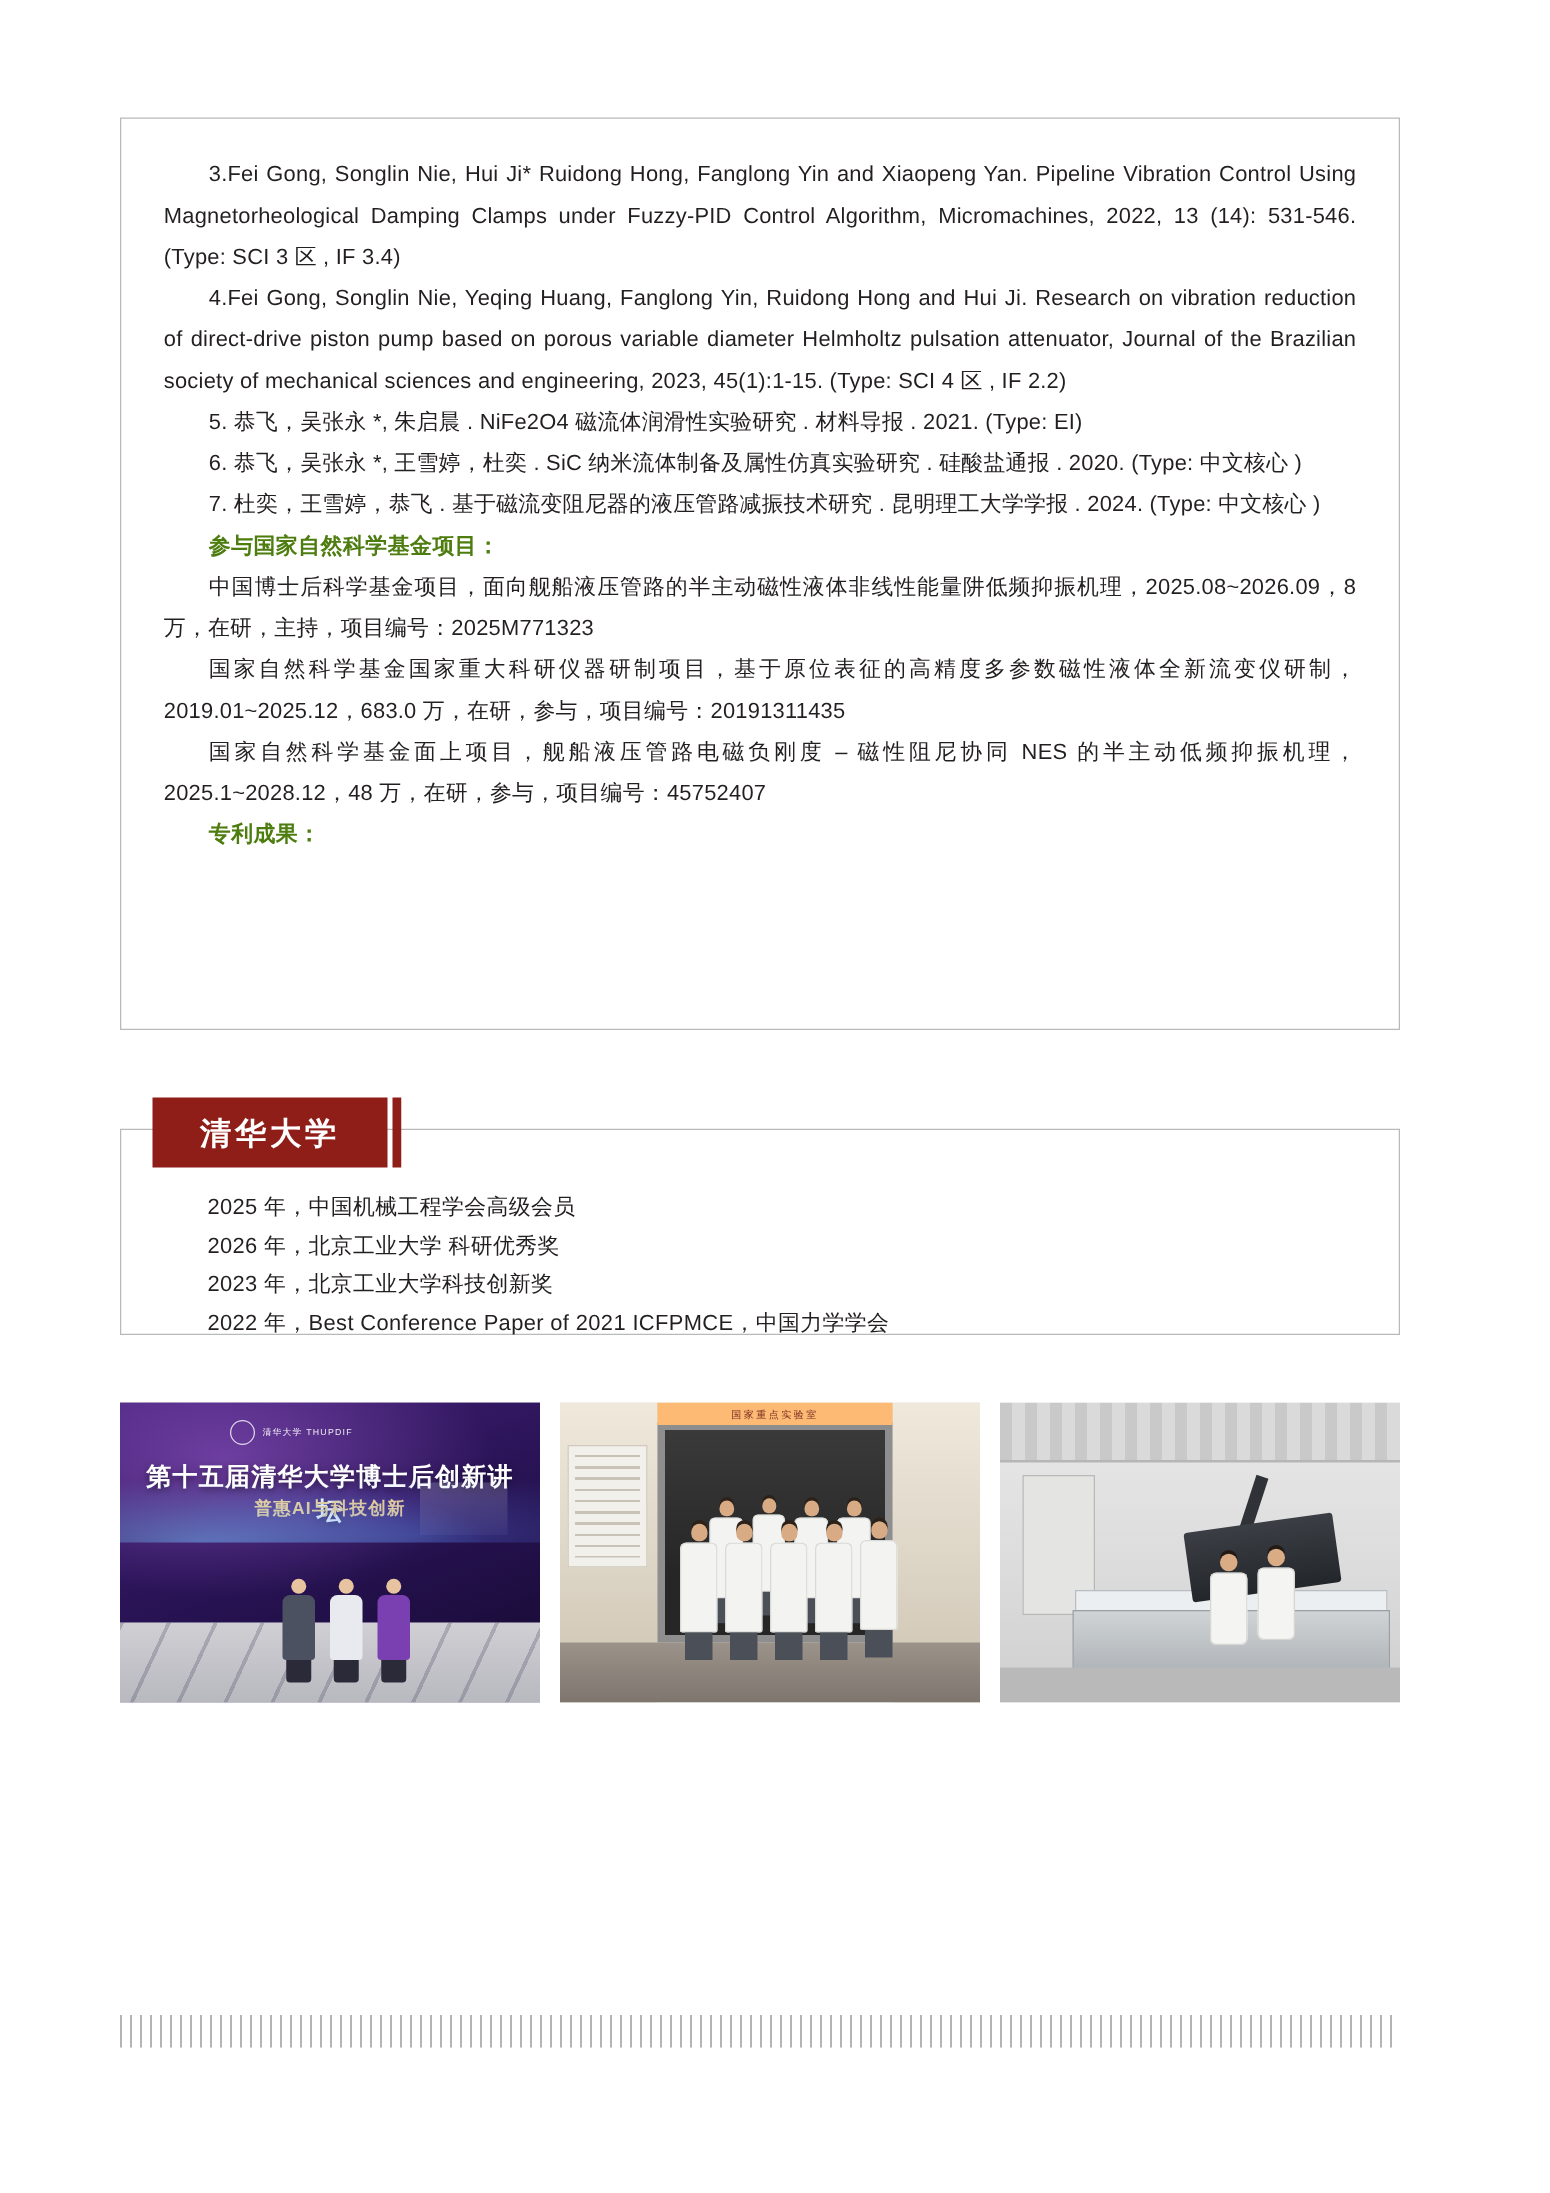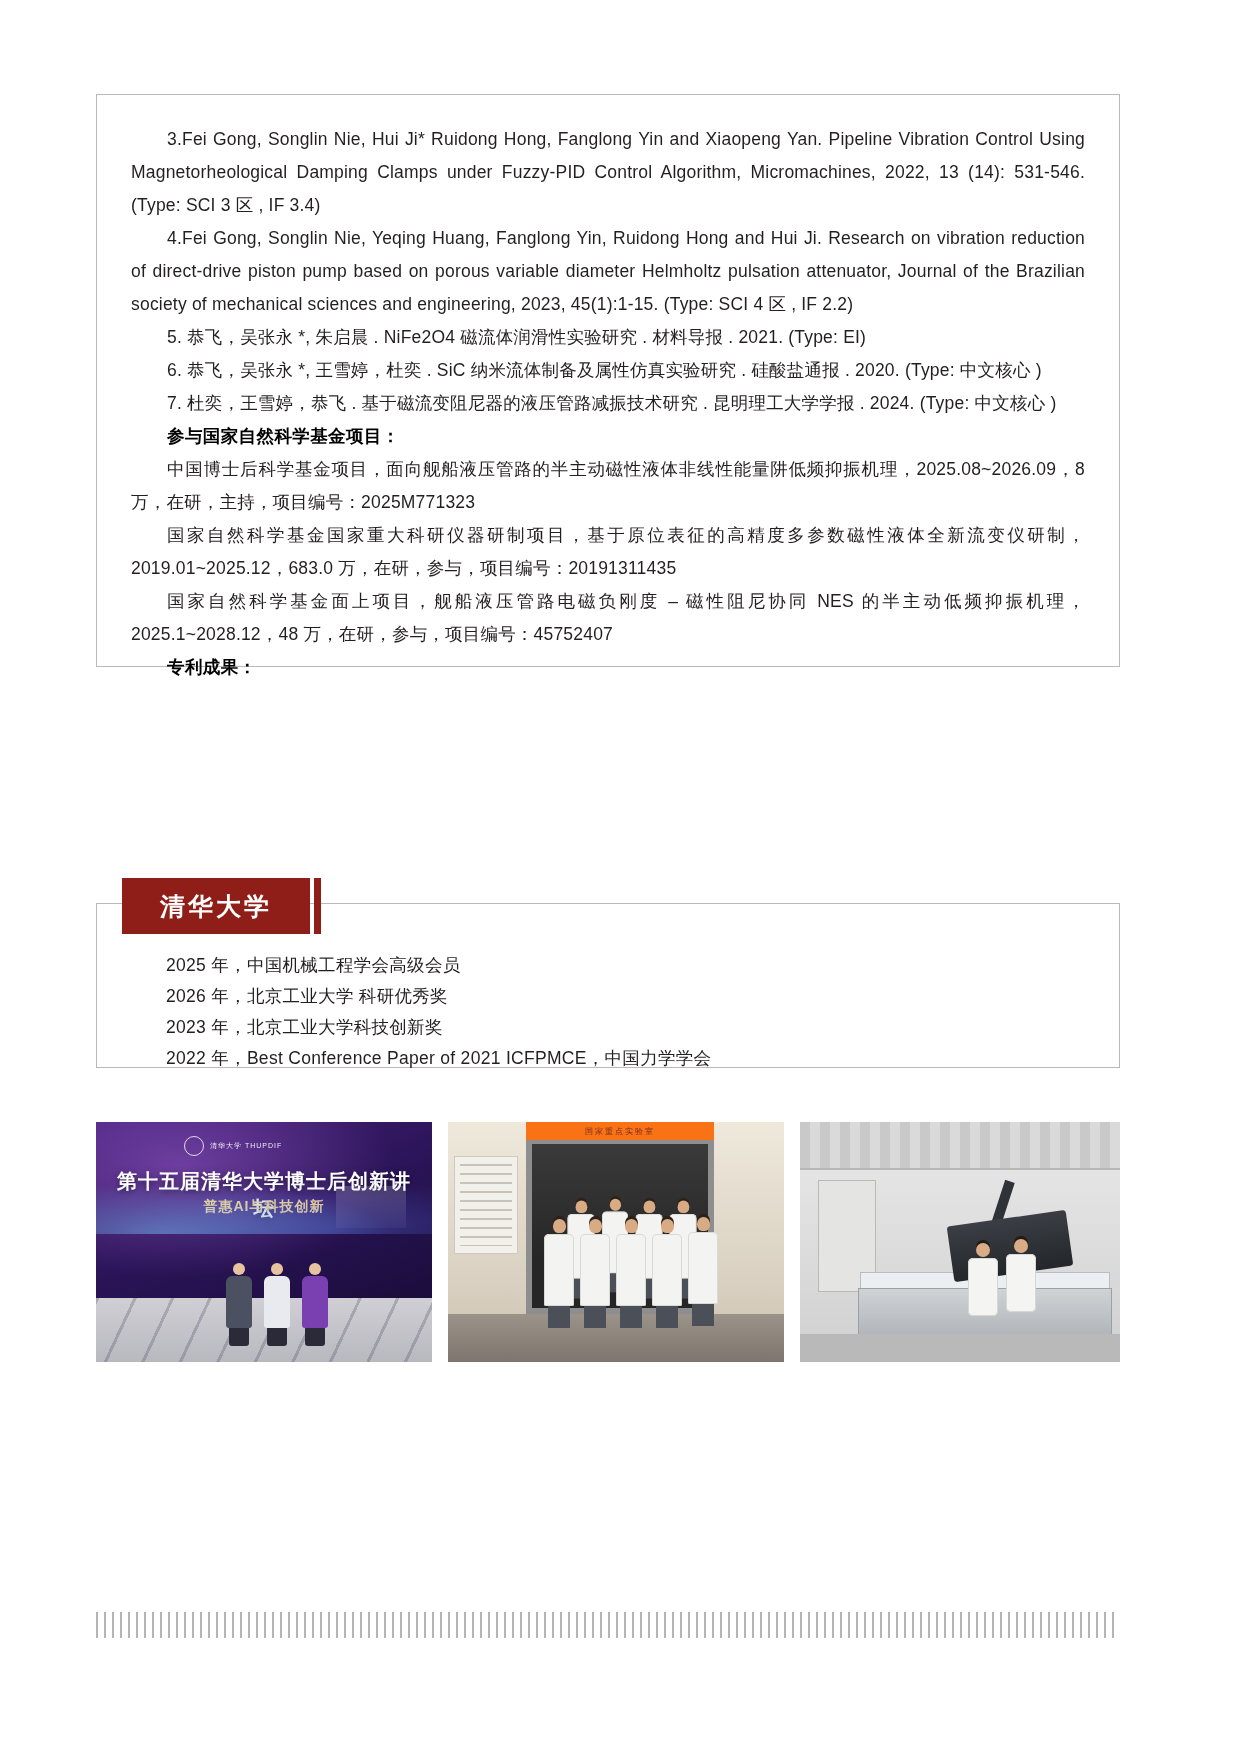--- a/index.html
+++ b/index.html
@@ -21,40 +21,40 @@
     width: 1240px;
     height: 1754px;
   }
 
   
   .pub-box {
     position: absolute;
     left: 96px;
     top: 94px;
     width: 1024px;
-    height: 573px;
+    height: 730px;
     border: 1px solid #b9b9b9;
     box-sizing: border-box;
   }
   .pub-inner {
     padding: 28px 34px 0 34px;
   }
   .para {
     font-size: 17.5px;
     line-height: 33px;
     text-align: justify;
     text-justify: inter-ideograph;
     margin: 0;
     letter-spacing: 0.2px;
   }
   .indent {
     text-indent: 36px;
   }
   .red-head {
-    color: #000000;
+    color: #4d7c0f;
     font-weight: bold;
     font-size: 17.5px;
     line-height: 33px;
     margin: 0;
     text-indent: 36px;
     letter-spacing: 0.4px;
   }
 
   
   .award-section {
@@ -233,21 +233,21 @@
     background: linear-gradient(180deg, #efe9dc, #cdc3b2);
   }
   .p2-door {
     position: absolute; left: 78px; right: 70px; top: 16px; bottom: 48px;
     background: linear-gradient(180deg, #3a3a3a 0%, #262626 70%);
     border: 6px solid #8e8e8e;
     box-sizing: border-box;
   }
   .p2-banner {
     position: absolute; left: 78px; right: 70px; top: 0; height: 18px;
-    background: #f97316;
+    background: #fdba74;
     color: #7a2b20; font-size: 8px; letter-spacing: 2px;
     display: flex; align-items: center; justify-content: center;
   }
   .p2-floor {
     position: absolute; left: 0; right: 0; bottom: 0; height: 48px;
     background: linear-gradient(180deg, #9b938a, #7e766e);
   }
   .p2-poster {
     position: absolute; left: 6px; top: 34px; width: 62px; height: 96px;
     background: #f2f0ea; border: 1px solid #cfc8bb;

